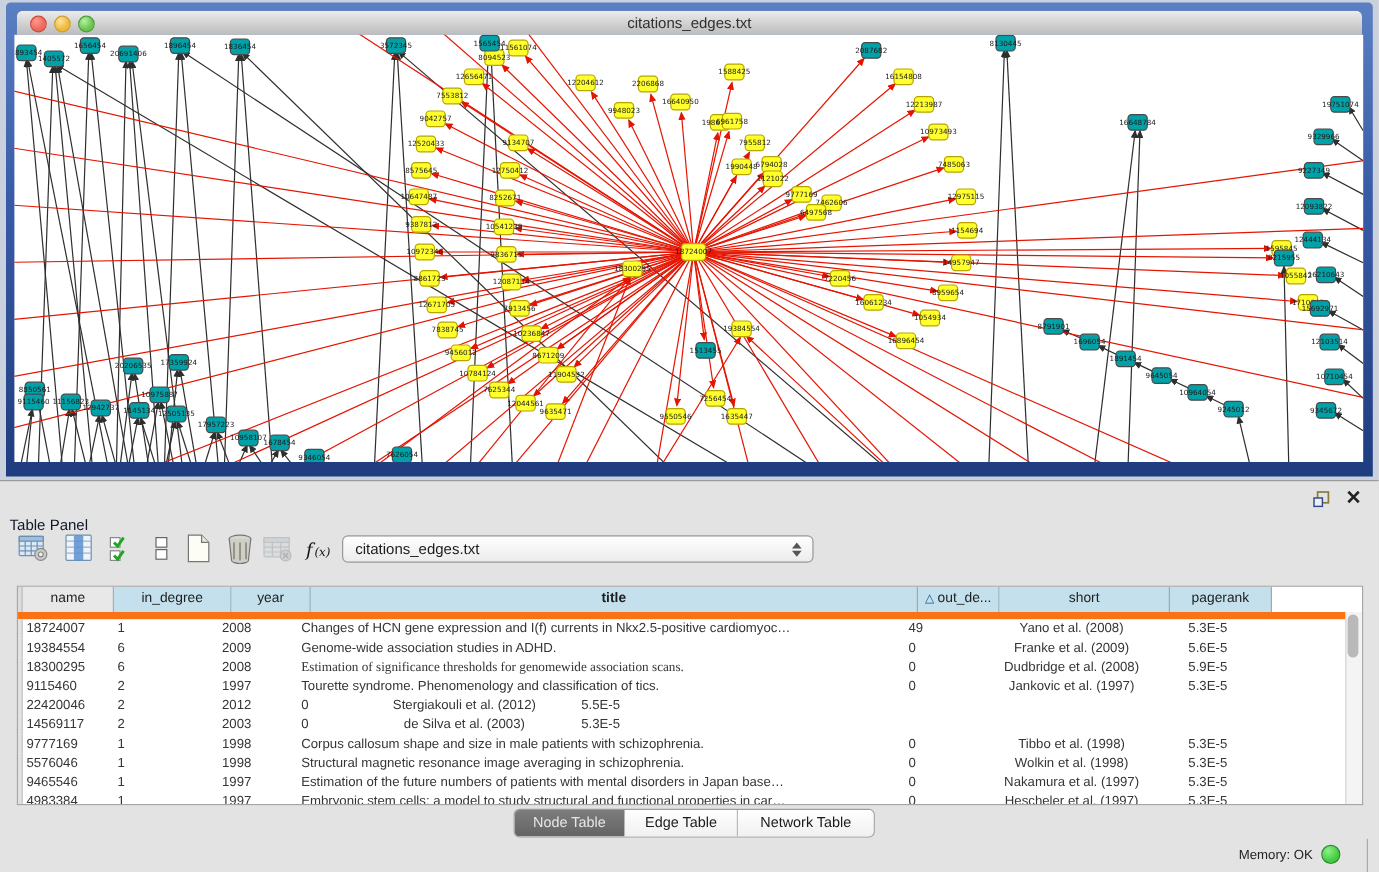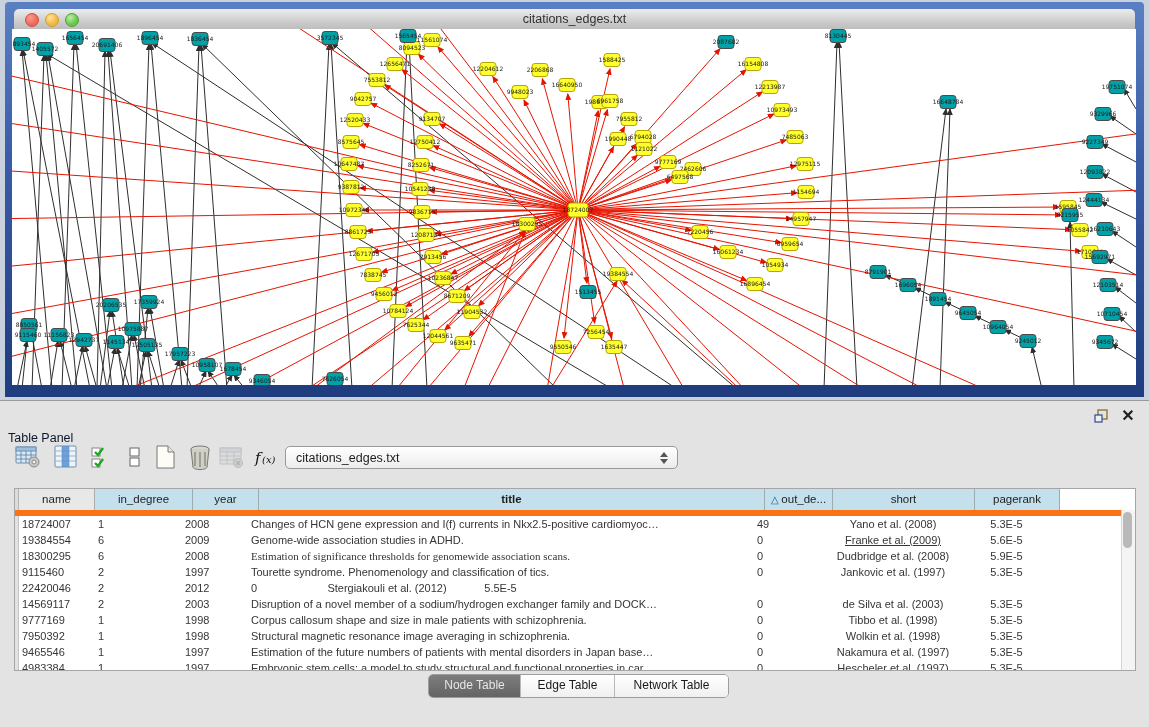--- a/index.html
+++ b/index.html
@@ -560,21 +560,21 @@
           <div class="td center" style="width: 142px;">Yano et al. (2008)</div>
           <div class="td center" style="width: 85px;">5.3E-5</div>
         </div>
         <div class="tr">
           <div class="td gutter" style="width: 4px;"></div>
           <div class="td" style="width: 76px;">19384554</div>
           <div class="td" style="width: 87px;">6</div>
           <div class="td" style="width: 66px;">2009</div>
           <div class="td" style="width: 506px;">Genome-wide association studies in ADHD.</div>
           <div class="td" style="width: 68px;">0</div>
-          <div class="td center" style="width: 142px; text-decoration: underline;">Franke et al. (2009)</div>
+          <div class="td center" style="width: 142px;">Franke et al. (2009)</div>
           <div class="td center" style="width: 85px;">5.6E-5</div>
         </div>
         <div class="tr">
           <div class="td gutter" style="width: 4px;"></div>
           <div class="td" style="width: 76px;">18300295</div>
           <div class="td" style="width: 87px;">6</div>
           <div class="td" style="width: 66px;">2008</div>
           <div class="td" style="width: 506px; font-family: Liberation Serif, serif;">Estimation of significance thresholds for genomewide association scans.</div>
           <div class="td" style="width: 68px;">0</div>
           <div class="td center" style="width: 142px;">Dudbridge et al. (2008)</div>
@@ -597,38 +597,37 @@
           <div class="td" style="width: 66px;">2012</div>
           <div class="td" style="width: 68px;">0</div>
           <div class="td center" style="width: 142px;">Stergiakouli et al. (2012)</div>
           <div class="td center" style="width: 85px;">5.5E-5</div>
         </div>
         <div class="tr">
           <div class="td gutter" style="width: 4px;"></div>
           <div class="td" style="width: 76px;">14569117</div>
           <div class="td" style="width: 87px;">2</div>
           <div class="td" style="width: 66px;">2003</div>
-          <div class="td" style="width: 506px;">Disruption of a novel member of a sodium/hydrogen exchanger family and DOCK…</div>
           <div class="td" style="width: 68px;">0</div>
           <div class="td center" style="width: 142px;">de Silva et al. (2003)</div>
           <div class="td center" style="width: 85px;">5.3E-5</div>
         </div>
         <div class="tr">
           <div class="td gutter" style="width: 4px;"></div>
           <div class="td" style="width: 76px;">9777169</div>
           <div class="td" style="width: 87px;">1</div>
           <div class="td" style="width: 66px;">1998</div>
           <div class="td" style="width: 506px;">Corpus callosum shape and size in male patients with schizophrenia.</div>
           <div class="td" style="width: 68px;">0</div>
           <div class="td center" style="width: 142px;">Tibbo et al. (1998)</div>
           <div class="td center" style="width: 85px;">5.3E-5</div>
         </div>
         <div class="tr">
           <div class="td gutter" style="width: 4px;"></div>
-          <div class="td" style="width: 76px;">7950392</div>
+          <div class="td" style="width: 76px;">5576046</div>
           <div class="td" style="width: 87px;">1</div>
           <div class="td" style="width: 66px;">1998</div>
           <div class="td" style="width: 506px;">Structural magnetic resonance image averaging in schizophrenia.</div>
           <div class="td" style="width: 68px;">0</div>
           <div class="td center" style="width: 142px;">Wolkin et al. (1998)</div>
           <div class="td center" style="width: 85px;">5.3E-5</div>
         </div>
         <div class="tr">
           <div class="td gutter" style="width: 4px;"></div>
           <div class="td" style="width: 76px;">9465546</div>
@@ -654,13 +653,18 @@
       <div id="vthumb"></div>
     </div>
   </div>
 
   <div id="tabs">
       <div class="tab active" style="width: 91px;">Node Table</div>
       <div class="tab" style="width: 93px;">Edge Table</div>
       <div class="tab" style="width: 113px;">Network Table</div>
     </div>
 
+  <div id="status">
+    <div id="mem-label">Memory: OK</div>
+    <div id="mem-dot"></div>
+    <div id="status-div"></div>
+  </div>
 </div>
 
 </body></html>

